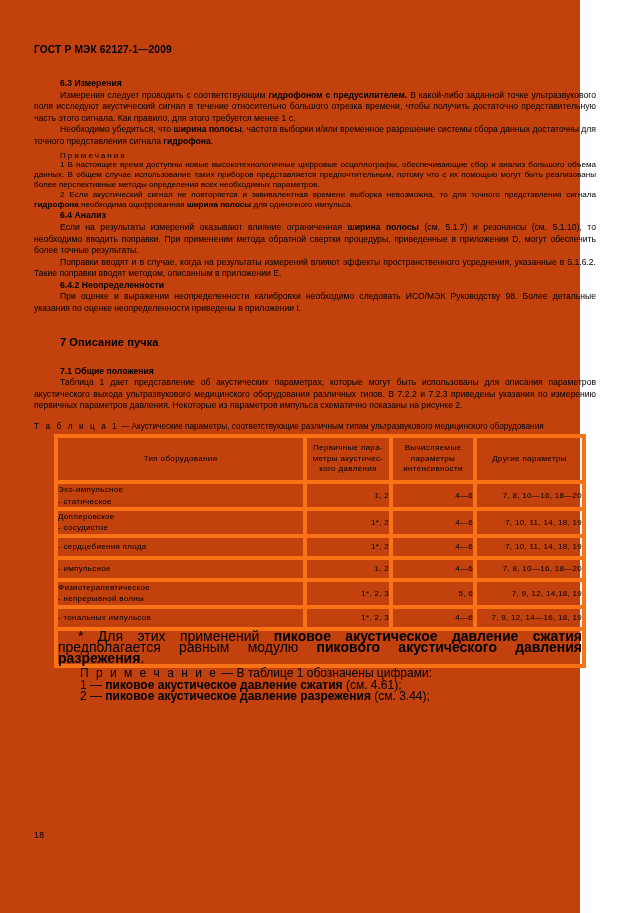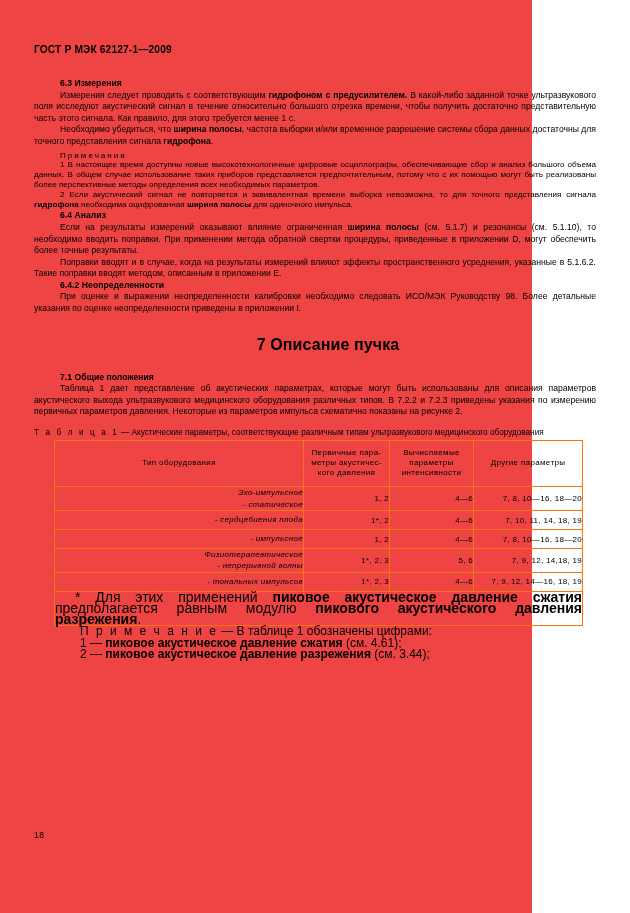--- a/index.html
+++ b/index.html
@@ -12,24 +12,24 @@
     height: 913px;
     position: relative;
     font-family: "Liberation Sans", sans-serif;
     color: #000000;
     -webkit-font-smoothing: antialiased;
   }
 
   .page {
     position: absolute;
     left: 0; top: 0;
-    width: 532px;
+    width: 580px;
     height: 913px;
     box-sizing: border-box;
-    background: #ef4444;
+    background: #c2410c;
   }
 
   .header {
     position: absolute;
     left: 34px;
     top: 44px;
     font-size: 10.2px;
     font-weight: bold;
     letter-spacing: 0.15px;
     white-space: nowrap;
@@ -48,26 +48,25 @@
 
   .h-sub {
     font-size: 8.6px;
     font-weight: bold;
     margin: 0 0 1.5px 0;
     padding-left: 26px;
     letter-spacing: 0.05px;
   }
 
   .h-main {
-    font-size: 16px;
+    font-size: 11px;
     font-weight: bold;
     padding-left: 26px;
     margin: 21px 0 18px 0;
     letter-spacing: 0.1px;
-    text-align: center;
   }
 
   .body-text {
     font-size: 8.6px;
     line-height: 11.6px;
     text-align: justify;
     text-justify: inter-word;
     margin-bottom: 0;
     letter-spacing: 0.005px;
   }
@@ -104,42 +103,41 @@
   
   table.gost {
     border-collapse: collapse;
     width: 528px;
     margin-left: 20px;
     table-layout: fixed;
     font-size: 8.0px;
   }
   table.gost th,
   table.gost td {
-    border: 1px solid #f97316;
+    border: 4px solid #f97316;
     padding: 0;
     vertical-align: middle;
   }
   table.gost thead th {
     font-weight: normal;
     text-align: center;
     letter-spacing: 0.35px;
     line-height: 10.4px;
     padding: 4px 3px 5px 3px;
     height: 46px;
     box-sizing: border-box;
   }
   table.gost tbody td {
     height: 18px;
   }
   td.c-type {
-    text-align: right;
+    text-align: left;
     padding: 2px 0 3px 6px;
     line-height: 11.4px;
     letter-spacing: 0.3px;
-    font-style: italic;
   }
   td.c-num {
     text-align: right;
     letter-spacing: 0.3px;
     padding: 2px 2px 3px 2px;
   }
   tr.two-line td { height: 30px; }
   tr.two-line td.c-type { vertical-align: middle; }
   td.c-type .l1 { display: block; }
   td.c-type .l2 { display: block; }
@@ -245,20 +243,29 @@
           <td class="c-type">
             <span class="l1">Эхо-импульсное</span>
             <span class="l2">- статическое</span>
           </td>
           <td class="c-num">1, 2</td>
           <td class="c-num">4—6</td>
           <td class="c-num">7, 8, 10—16, 18—20</td>
         </tr>
 
 
+        <tr class="two-line">
+          <td class="c-type">
+            <span class="l1">Доплеровское</span>
+            <span class="l2">- сосудистое</span>
+          </td>
+          <td class="c-num">1*, 2</td>
+          <td class="c-num">4—6</td>
+          <td class="c-num">7, 10, 11, 14, 18, 19</td>
+        </tr>
 
         <tr>
           <td class="c-type">
             <span class="l1">- сердцебиения плода</span>
           </td>
           <td class="c-num">1*, 2</td>
           <td class="c-num">4—6</td>
           <td class="c-num">7, 10, 11, 14, 18, 19</td>
         </tr>
 

